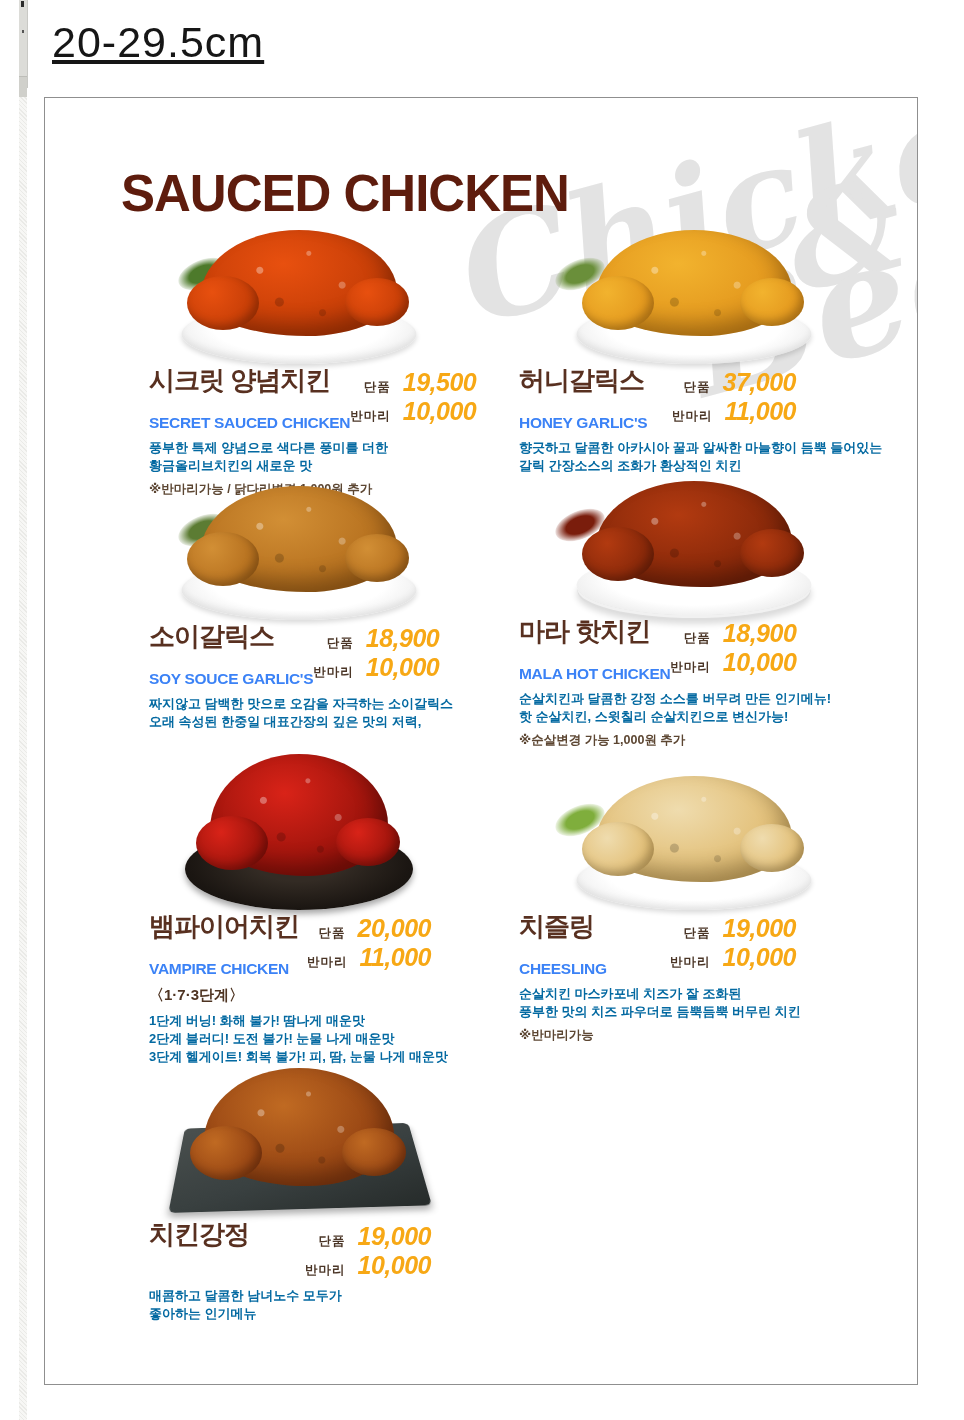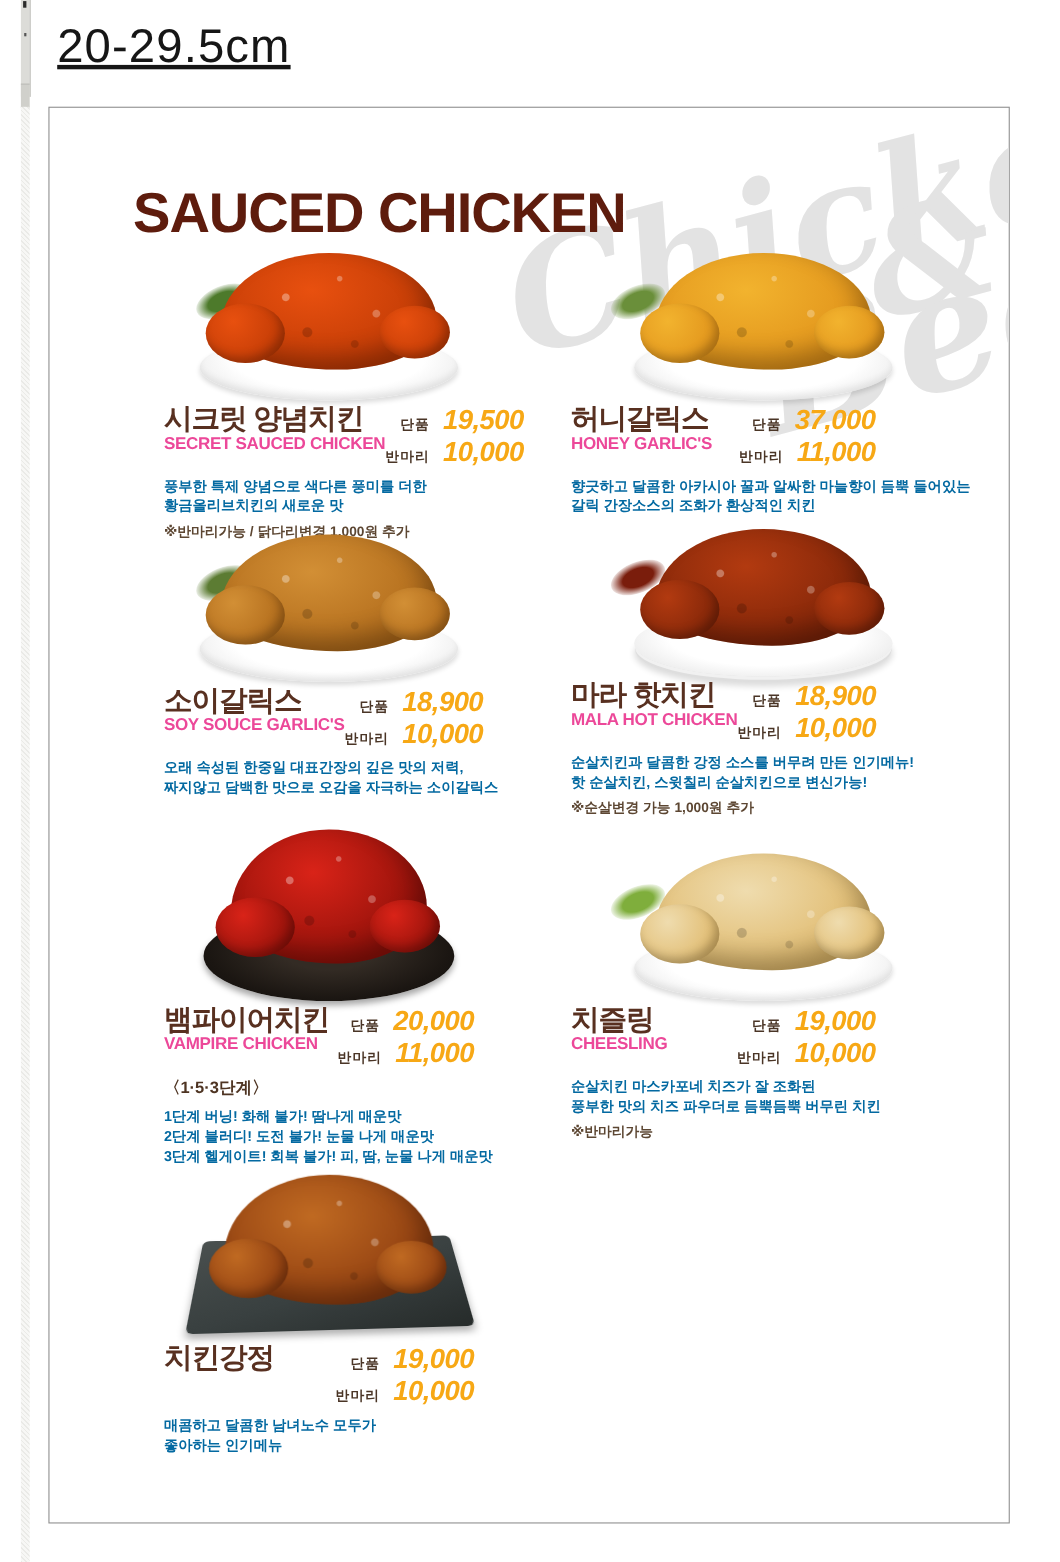--- a/index.html
+++ b/index.html
@@ -81,21 +81,21 @@
   .lump.b{right:-12px;bottom:10px;width:64px;height:48px;}
   .garnish{position:absolute;left:14%;bottom:78px;width:52px;height:28px;border-radius:50%;
       transform:rotate(-22deg);
       background:radial-gradient(ellipse,var(--garnish) 0 40%,transparent 75%);}
 
   .text{padding-left:20px;position:relative;}
   .head{display:flex;justify-content:space-between;align-items:flex-start;}
   .col1 .head{width:282px;}
   .col2 .head{width:277px;}
   .name-ko{font-size:26px;font-weight:bold;color:#583020;letter-spacing:-1px;line-height:1.1;}
-  .name-en{font-size:15.5px;font-weight:bold;color:#ec4899;letter-spacing:-0.3px;margin-top:0;white-space:nowrap;}
+  .name-en{font-size:15.5px;font-weight:bold;color:#3b82f6;letter-spacing:-0.3px;margin-top:19px;white-space:nowrap;}
   .prices{text-align:right;flex:none;margin-top:2px;}
   .price-row{display:flex;justify-content:flex-end;align-items:baseline;gap:12px;height:29px;}
   .plabel{font-size:12.5px;font-weight:bold;color:#4a3526;letter-spacing:1px;}
   .pval{font-size:25px;font-weight:bold;font-style:italic;color:#f7a815;letter-spacing:-0.5px;}
   .sub{font-size:15px;font-weight:bold;color:#4e3422;margin-top:8px;}
   .desc{margin-top:7px;}
   .dline{font-size:13px;color:#0369a1;line-height:1.4;white-space:nowrap;font-weight:bold;}
   .note{font-size:12.5px;font-weight:bold;color:#5c4632;margin-top:6px;white-space:nowrap;}
 </style>
 </head>
@@ -213,22 +213,22 @@
               <span class="pval">18,900</span>
             </div>
           <div class="price-row">
               <span class="plabel">반마리</span>
               <span class="pval">10,000</span>
             </div>
         </div>
       </div>
 
       <div class="desc">
+        <div class="dline auto-hide">짜지않고 담백한 맛으로 오감을 자극하는 소이갈릭스</div>
         <div class="dline auto-hide">오래 속성된 한중일 대표간장의 깊은 맛의 저력,</div>
-        <div class="dline auto-hide">짜지않고 담백한 맛으로 오감을 자극하는 소이갈릭스</div>
 
       </div>
 
     </div>
   </div>
 
   <div class="menu-item col2 plate-white-stack" id="item4" style="--food1: #b23a10; --food2: #7e2408; --garnish: #7a1d0c;">
     <div class="photo">
       <div class="plate"></div>
       <div class="garnish"></div>
@@ -283,21 +283,21 @@
           <div class="price-row">
               <span class="plabel">단품</span>
               <span class="pval">20,000</span>
             </div>
           <div class="price-row">
               <span class="plabel">반마리</span>
               <span class="pval">11,000</span>
             </div>
         </div>
       </div>
-      <div class="sub auto-hide">〈1·5·3단계〉</div>
+      <div class="sub auto-hide">〈1·7·3단계〉</div>
       <div class="desc">
         <div class="dline auto-hide">1단계 버닝!  화해 불가! 땀나게 매운맛</div>
         <div class="dline auto-hide">2단계 블러디!  도전 불가! 눈물 나게 매운맛</div>
         <div class="dline auto-hide">3단계 헬게이트!  회복 불가! 피, 땀, 눈물 나게 매운맛</div>
       </div>
 
     </div>
   </div>
 
   <div class="menu-item col2 plate-white-round" id="item6" style="--food1: #efdcae; --food2: #dfb86a; --garnish: #7fae3c;">

